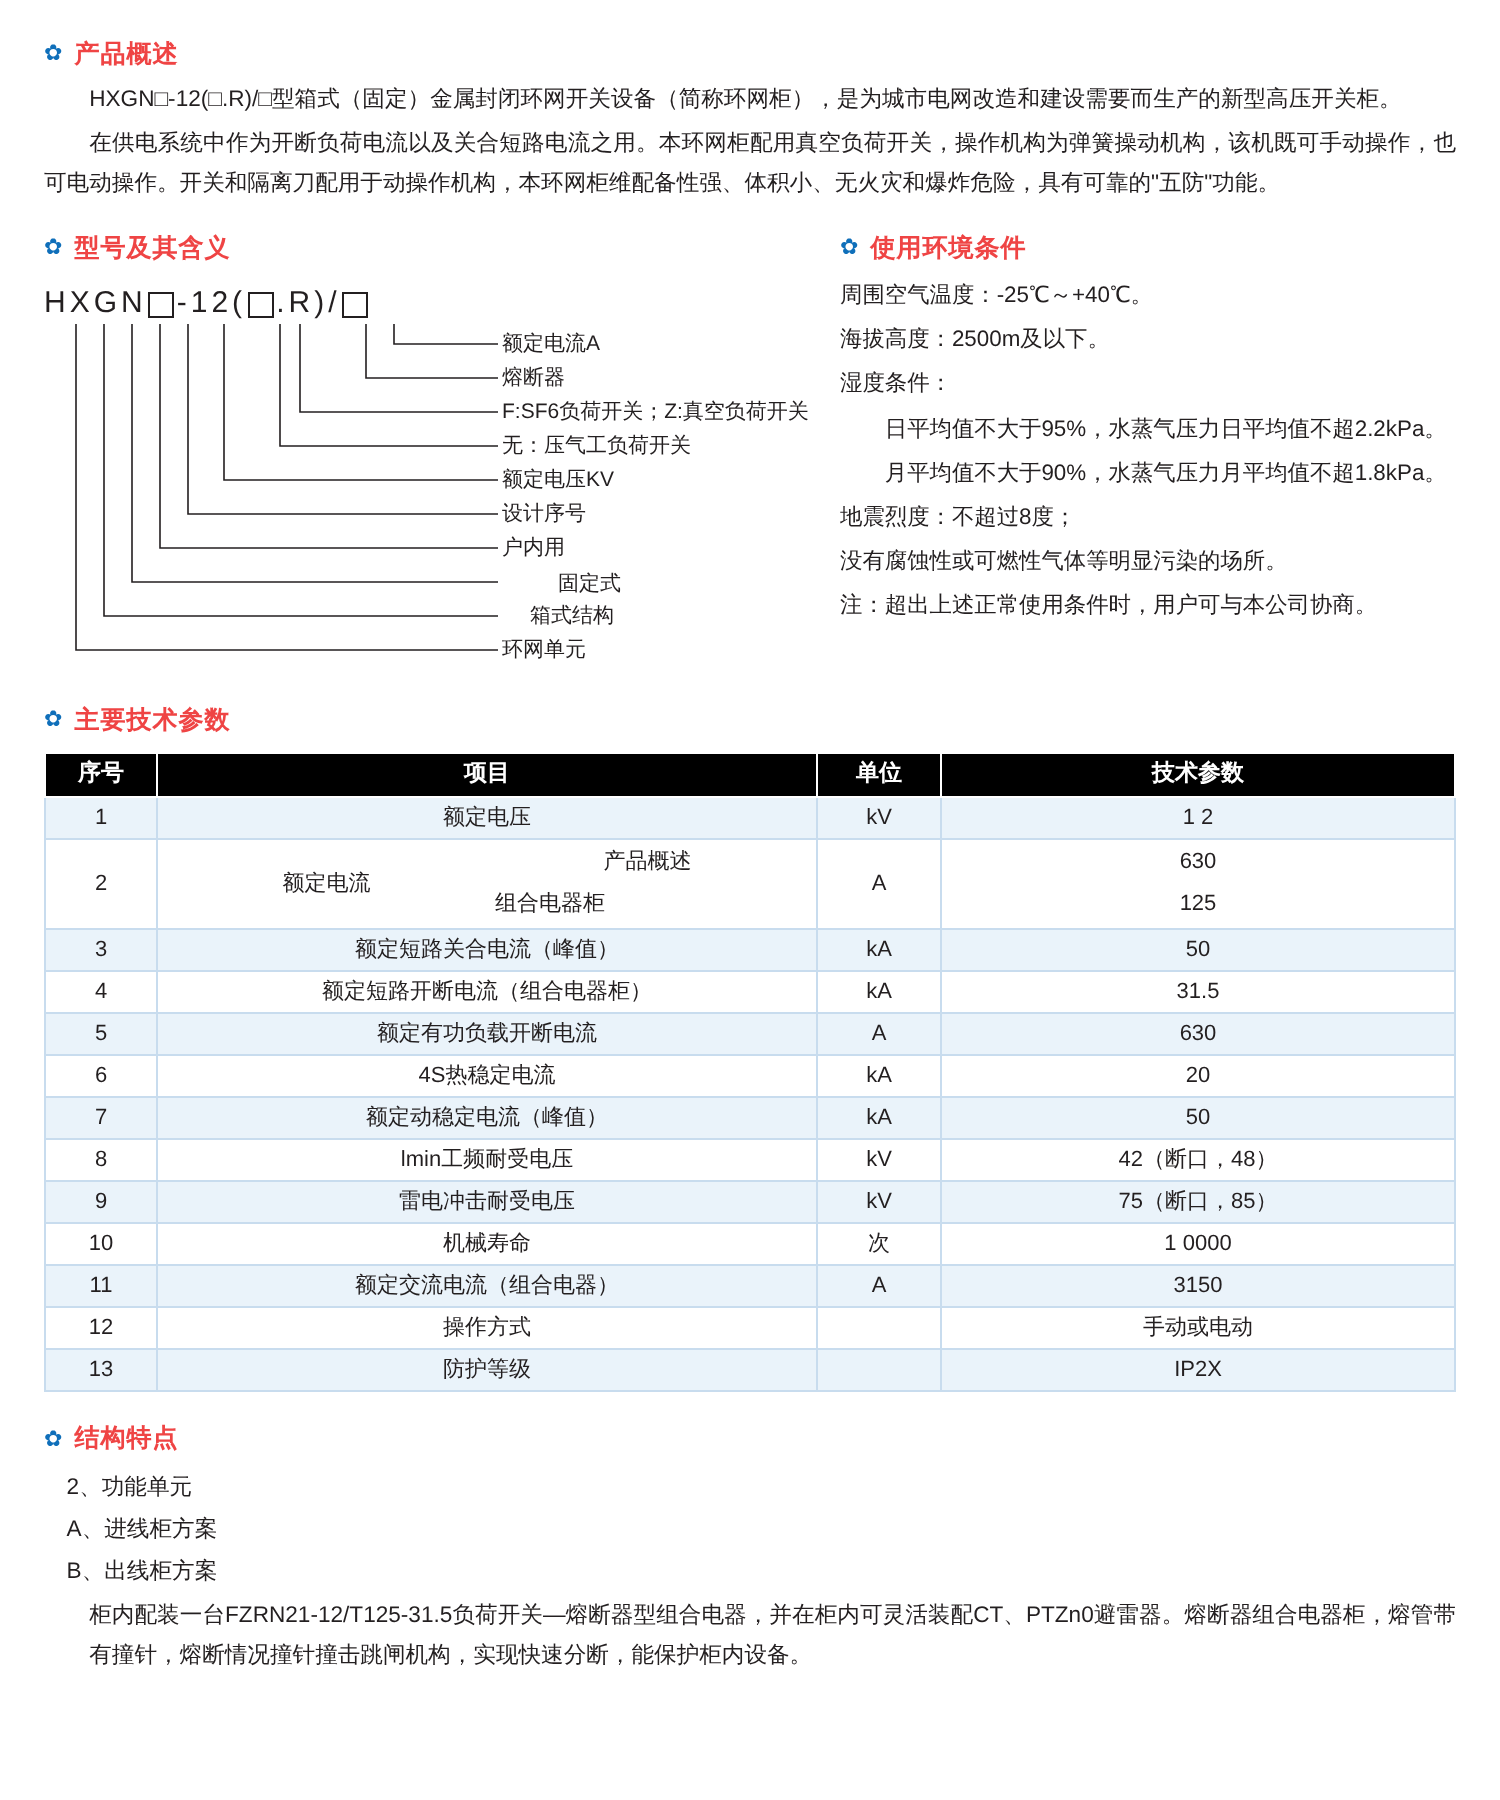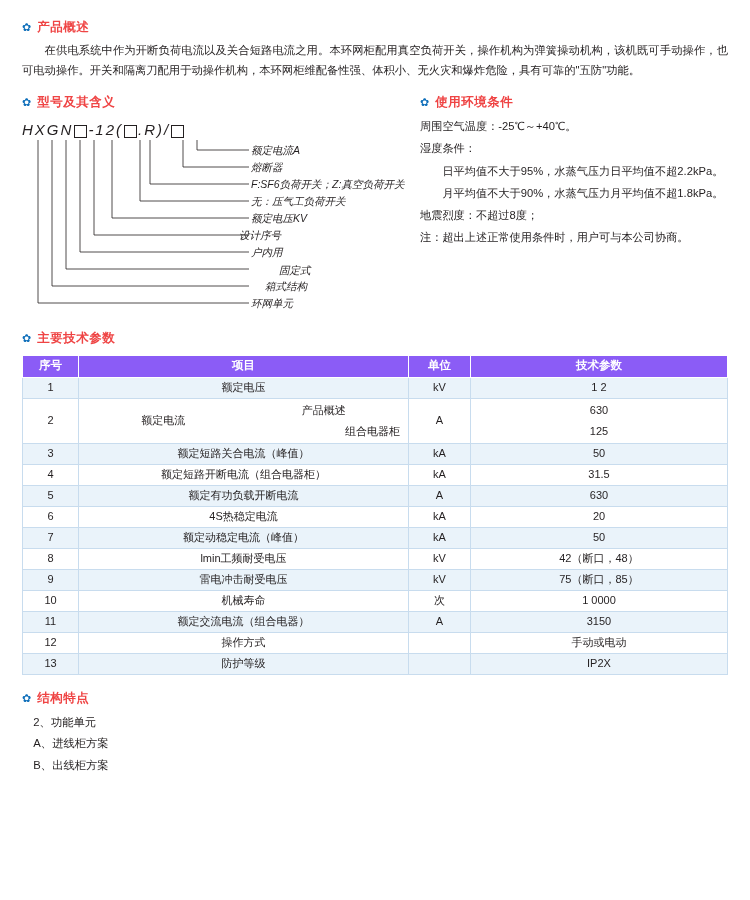--- a/index.html
+++ b/index.html
@@ -25,37 +25,37 @@
   .sec-head .title { color:#ef4444; font-size:12.5px; font-weight:bold; letter-spacing:.5px;text-align:right; }
 
   .para { text-indent:2em; margin:2px 0 0 0; text-align:justify; font-size:11.3px; line-height:1.75; }
 
   
   .cols { display:flex; margin-top:12px; }
   .col-left { width:390px; }
   .col-right { flex:1; padding-left:8px; }
 
   
-  .model-wrap { position:relative; margin-top:6px; height:205px;font-style:italic; }
+  .model-wrap { position:relative; margin-top:6px; height:205px; }
   .model-code { font-size:15px; letter-spacing:2px; white-space:nowrap; }
   .model-code .box {
     display:inline-block; width:13px; height:13px; border:1px solid #231f20;
     vertical-align:middle; margin:0 1px;
   }
   .leaders { position:absolute; left:0; top:22px; width:390px; height:185px; }
   .leg { position:absolute; font-size:10.5px; white-space:nowrap;text-align:right; }
 
   
   .env p { margin:2px 0; font-size:11.2px; line-height:1.8; }
   .env .ind { padding-left:2em; }
 
   
   table.tech { border-collapse:collapse; width:100%; margin-top:6px; font-size:11px; }
   table.tech th {
-    background:#8b5cf6; color:#fff; font-weight:bold; border:1px solid #ffffff;
+    background:#000000; color:#fff; font-weight:bold; border:1px solid #ffffff;
     height:22px; text-align:center; font-size:11.5px;
   }
   table.tech td {
     border:1px solid #c8dcee; text-align:center; height:21px; padding:1px 4px;
   }
   table.tech tbody tr:nth-child(odd) td { background:#eaf3fa; }
   table.tech tbody tr:nth-child(even) td { background:#ffffff; }
   table.tech td.left { text-align:center; }
   .sub-split { width:100%; border-collapse:collapse; }
   .sub-split td { border:none !important; background:transparent !important; height:18px; }
@@ -69,20 +69,21 @@
 </style>
 </head>
 <body>
 
 <div class="page">
 
   <div class="sec-head">
     <span class="bullet">✿</span>
     <span class="title">产品概述</span>
   </div>
+  <p class="para">HXGN□-12(□.R)/□型箱式（固定）金属封闭环网开关设备（简称环网柜），是为城市电网改造和建设需要而生产的新型高压开关柜。</p>
   <p class="para">在供电系统中作为开断负荷电流以及关合短路电流之用。本环网柜配用真空负荷开关，操作机构为弹簧操动机构，该机既可手动操作，也可电动操作。开关和隔离刀配用于动操作机构，本环网柜维配备性强、体积小、无火灾和爆炸危险，具有可靠的"五防"功能。</p>
 
   <div class="cols">
 
     <div class="col-left">
       <div class="sec-head">
         <span class="bullet">✿</span>
         <span class="title">型号及其含义</span>
       </div>
 
@@ -105,38 +106,40 @@
             <path d="M30,0 L30,146 L227,146"></path>
             <path d="M16,0 L16,163 L227,163"></path>
           </g>
         </svg>
 
         <div class="leg" style="left:229px; top:24px;">额定电流A</div>
         <div class="leg" style="left:229px; top:41px;">熔断器</div>
         <div class="leg" style="left:229px; top:58px;">F:SF6负荷开关；Z:真空负荷开关</div>
         <div class="leg" style="left:229px; top:75px;">无：压气工负荷开关</div>
         <div class="leg" style="left:229px; top:92px;">额定电压KV</div>
-        <div class="leg" style="left:217px; top:109px;">设计序号</div>
+        <div class="leg" style="left:229px; top:109px;">设计序号</div>
         <div class="leg" style="left:229px; top:126px;">户内用</div>
         <div class="leg" style="left:229px; top:144px;margin-left:28px;">固定式</div>
         <div class="leg" style="left:243px; top:160px;">箱式结构</div>
         <div class="leg" style="left:229px; top:177px;">环网单元</div>
       </div>
     </div>
 
     <div class="col-right env">
       <div class="sec-head">
         <span class="bullet">✿</span>
         <span class="title">使用环境条件</span>
       </div>
       <p>周围空气温度：-25℃～+40℃。</p>
+      <p>海拔高度：2500m及以下。</p>
       <p>湿度条件：</p>
       <p class="ind">日平均值不大于95%，水蒸气压力日平均值不超2.2kPa。</p>
       <p class="ind">月平均值不大于90%，水蒸气压力月平均值不超1.8kPa。</p>
       <p>地震烈度：不超过8度；</p>
+      <p>没有腐蚀性或可燃性气体等明显污染的场所。</p>
       <p>注：超出上述正常使用条件时，用户可与本公司协商。</p>
     </div>
   </div>
 
   <div class="sec-head" style="margin-top:6px;">
     <span class="bullet">✿</span>
     <span class="title">主要技术参数</span>
   </div>
 
   <table class="tech">
@@ -164,21 +167,21 @@
       <tr>
         <td>2</td>
         <td class="left">
           <table class="sub-split">
             <tbody>
                 <tr>
               <td style="width:50%; text-align:center;" rowspan="2">额定电流</td>
               <td style="text-align:center;">产品概述</td>
             </tr>
             <tr>
-              <td style="text-align:right;">组合电器柜</td>
+              <td style="text-align:left;">组合电器柜</td>
             </tr>
           </tbody>
             </table>
         </td>
         <td>A</td>
         <td>
           <table class="sub-split">
             <tbody>
                 <tr>
                   <td style="text-align:center;">630</td>
@@ -261,16 +264,17 @@
 
   <div class="sec-head" style="margin-top:14px;">
     <span class="bullet">✿</span>
     <span class="title">结构特点</span>
   </div>
 
   <div class="feat">
     <p class="lvl1">2、功能单元</p>
     <p class="lvl1">A、进线柜方案</p>
     <p class="lvl1">B、出线柜方案</p>
+    <p class="lvl2 just">柜内配装一台FZRN21-12/T125-31.5负荷开关—熔断器型组合电器，并在柜内可灵活装配CT、PTZn0避雷器。熔断器组合电器柜，熔管带有撞针，熔断情况撞针撞击跳闸机构，实现快速分断，能保护柜内设备。</p>
 
   </div>
 
 </div>
 
 </body></html>

